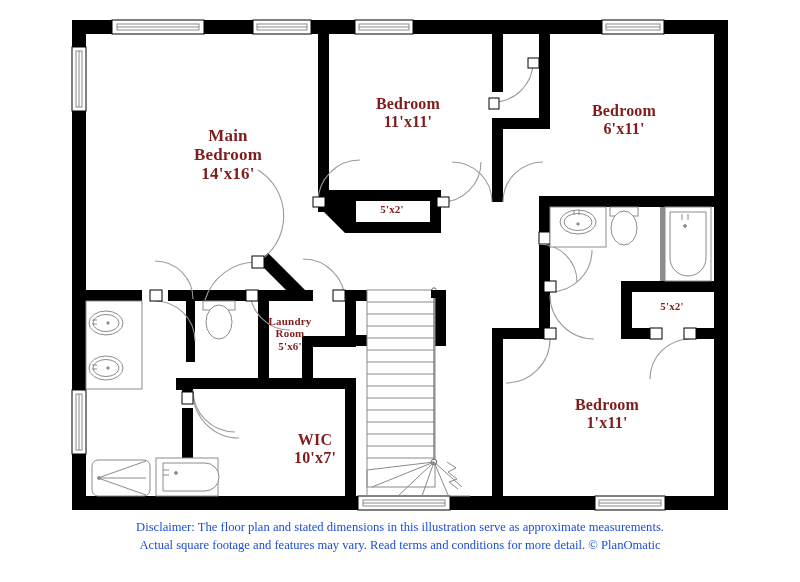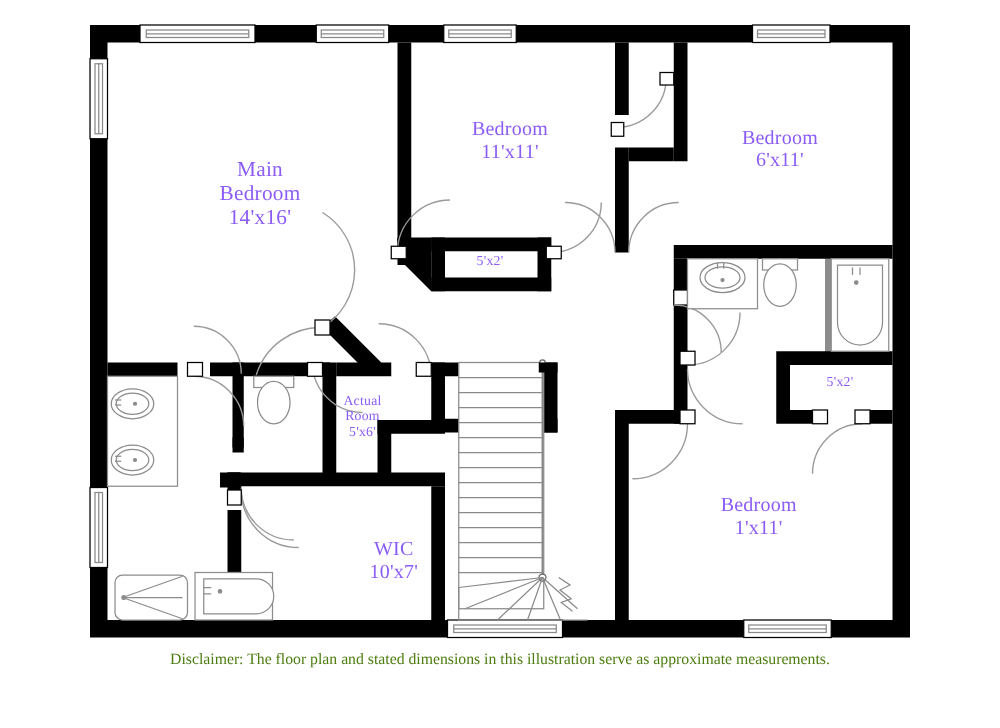--- a/index.html
+++ b/index.html
@@ -23,41 +23,41 @@
     position: absolute;
     left: 0;
     top: 0;
     width: 800px;
     height: 582px;
   }
 
   .room-label {
     position: absolute;
     text-align: center;
-    font-weight: normal;
-    color: #8b5cf6;
+    font-weight: bold;
+    color: #7f1d1d;
     line-height: 1.12;
     white-space: nowrap;
     letter-spacing: 0.2px;
   }
   .room-label .rl-name { display: block; }
   .room-label .rl-dim  { display: block; text-align: center; }
 
-  .lbl-lg { font-size: 17px; }
+  .lbl-lg { font-size: 17px; margin-left: 20px; }
   .lbl-md { font-size: 16px; }
   .lbl-sm { font-size: 11px; }
 
   #disclaimer {
     position: absolute;
     left: 0;
     top: 518px;
     width: 800px;
     text-align: center;
     font-size: 12.6px;
-    color: #4d7c0f;
+    color: #1d4ed8;
     line-height: 1.45;
   }
   #disclaimer .d-line { display: block; }
 </style>
 </head>
 <body>
 
 <div id="page">
 
   <svg id="plan-svg" viewBox="0 0 800 582" xmlns="http://www.w3.org/2000/svg">
@@ -355,35 +355,36 @@
     <span class="rl-name">Bedroom</span>
     <span class="rl-dim">6'x11'</span>
   </div>
 
   <div class="room-label lbl-md" style="left:607px; top:396px; transform:translate(-50%,0);">
     <span class="rl-name">Bedroom</span>
     <span class="rl-dim">1'x11'</span>
   </div>
 
   <div class="room-label lbl-sm" style="left:290px; top:315px; transform:translate(-50%,0);">
-    <span class="rl-name">Actual</span>
+    <span class="rl-name">Laundry</span>
     <span class="rl-name">Room</span>
     <span class="rl-dim">5'x6'</span>
   </div>
 
   <div class="room-label lbl-md" style="left:315px; top:431px; transform:translate(-50%,0);">
     <span class="rl-name">WIC</span>
     <span class="rl-dim">10'x7'</span>
   </div>
 
   <div class="room-label lbl-sm" style="left:392px; top:203px; transform:translate(-50%,0);">
     <span class="rl-dim">5'x2'</span>
   </div>
 
   <div class="room-label lbl-sm" style="left:672px; top:300px; transform:translate(-50%,0);">
     <span class="rl-dim">5'x2'</span>
   </div>
 
   <div id="disclaimer">
     <span class="d-line">Disclaimer: The floor plan and stated dimensions in this illustration serve as approximate measurements.</span>
+    <span class="d-line">Actual square footage and features may vary. Read terms and conditions for more detail. © PlanOmatic</span>
   </div>
 
 </div>
 
 </body></html>

